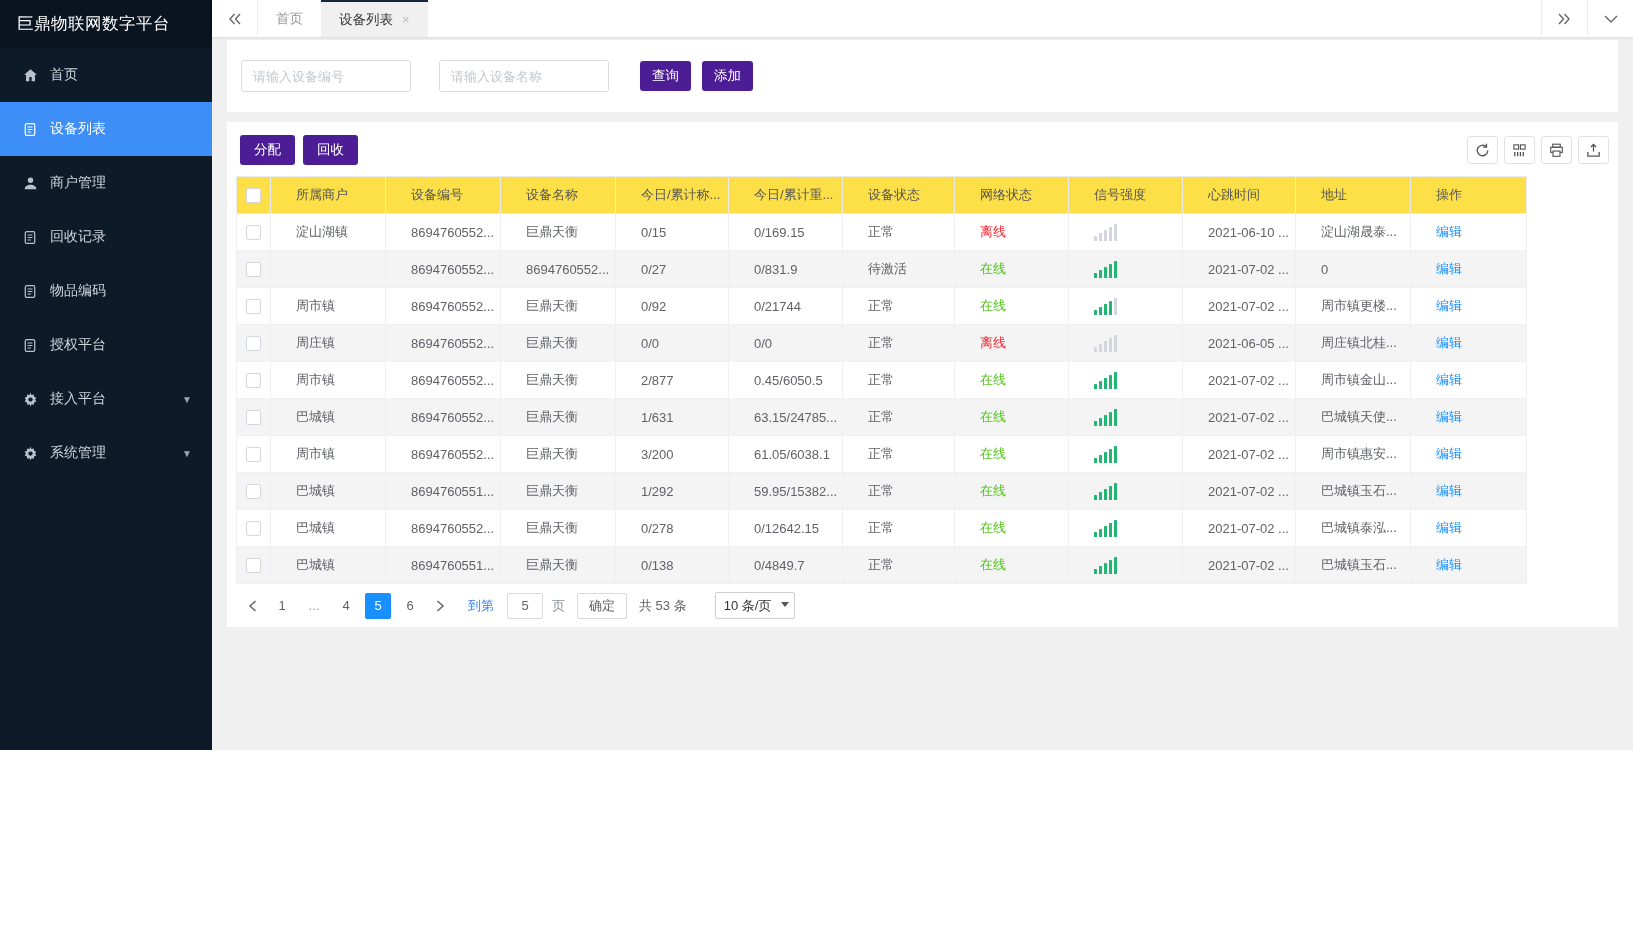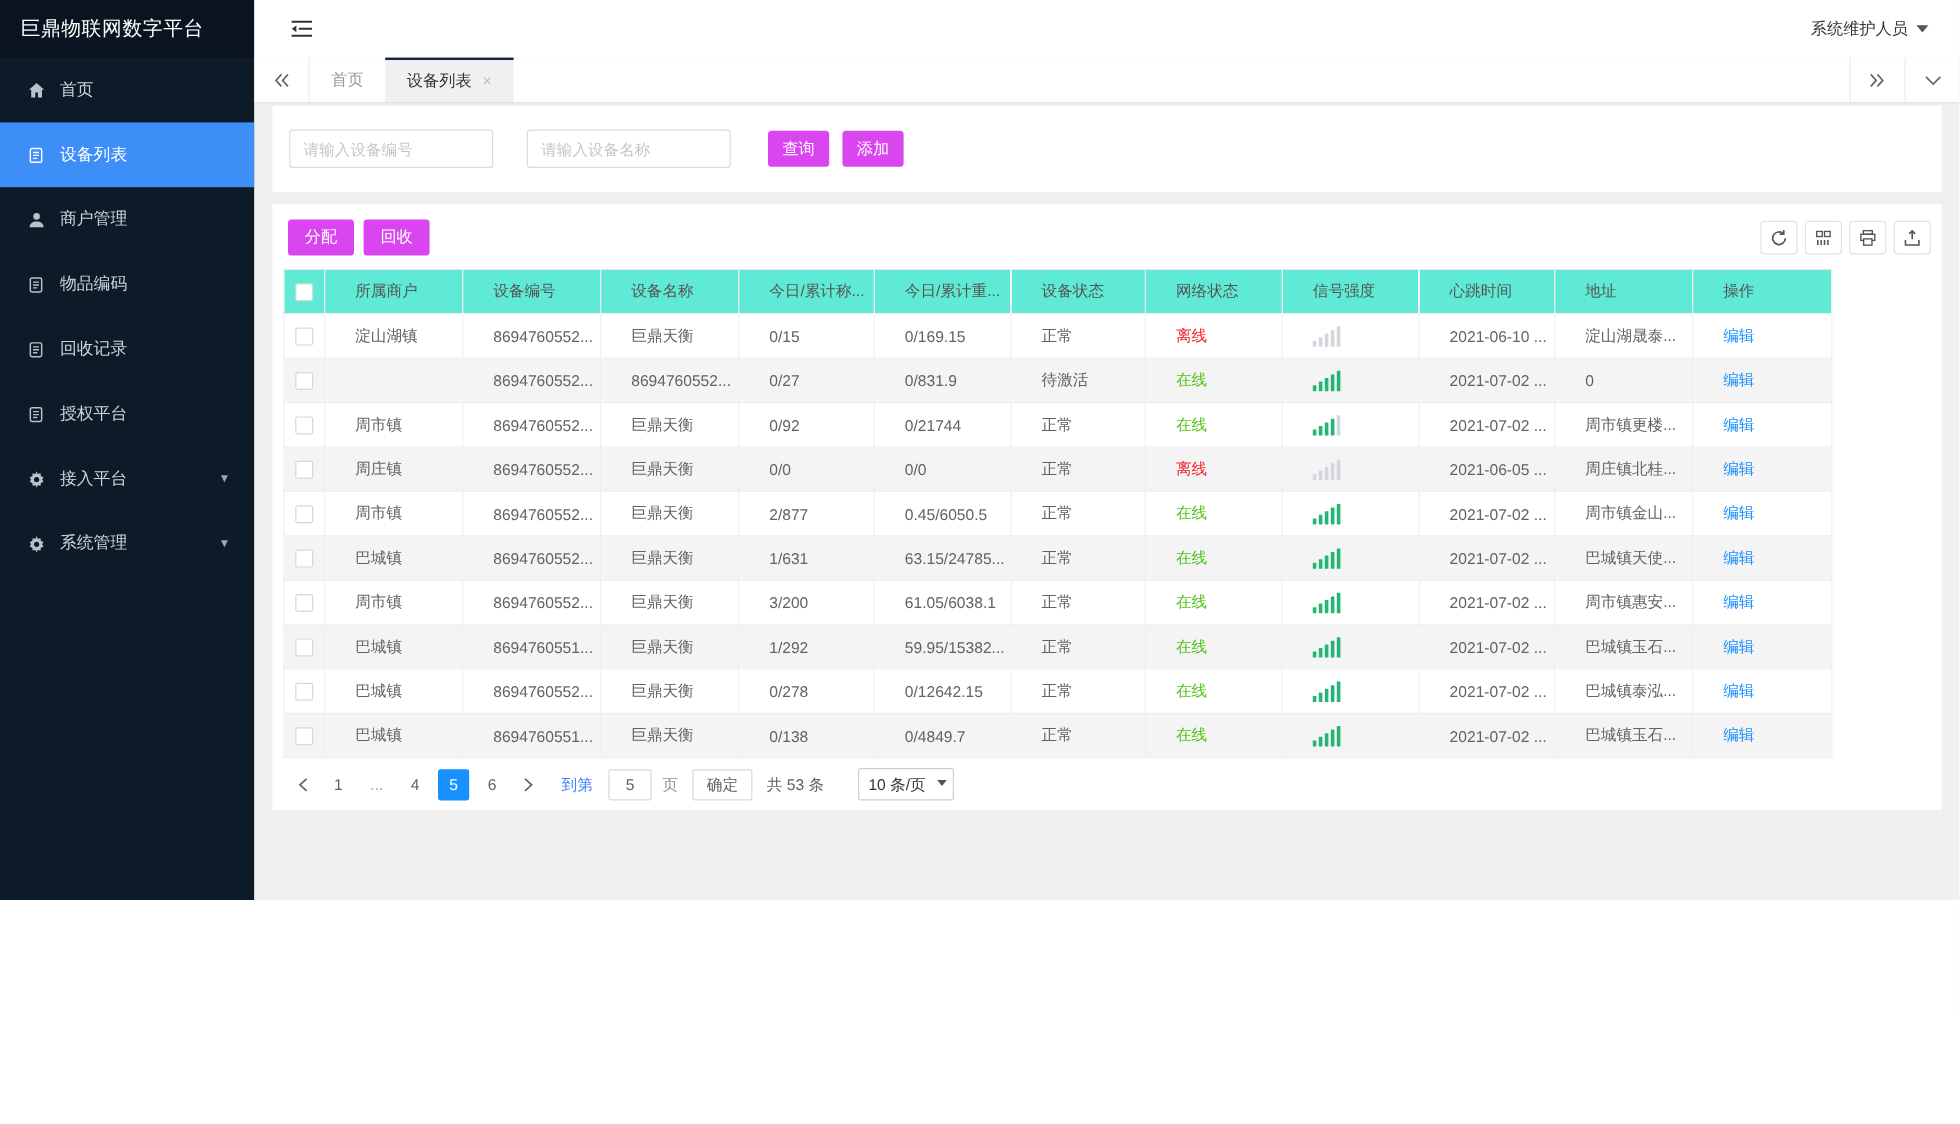--- a/index.html
+++ b/index.html
@@ -30,34 +30,34 @@
   .tab-close { color:#bbb; font-size:13px; line-height:1; }
   .tab-close::before { content:"×"; }
 
   .content { flex:1; padding:2px 15px; overflow:auto; }
 
   
   .search-panel { background:#fff; padding:20px 14px; display:flex; align-items:center; }
   .search-panel input { width:170px; height:32px; border:1px solid #dcdcdc; border-radius:3px; padding:0 11px; font-size:13px; color:#333; outline:none; }
   .search-panel input::placeholder { color:#c3c7cd; }
   .search-panel input + input { margin-left:28px; }
-  .btn-primary { background:#d946ef; color:#fff; border:none; border-radius:3px; height:30px; padding:0 12px; font-size:13.5px; cursor:pointer; }
+  .btn-primary { background:#4c1d95; color:#fff; border:none; border-radius:3px; height:30px; padding:0 12px; font-size:13.5px; cursor:pointer; }
   .search-panel .btn-primary:first-of-type { margin-left:31px; }
   .search-panel .btn-primary + .btn-primary { margin-left:11px; }
 
   
   .table-panel { background:#fff; margin-top:10px; padding:12px 9px 0 9px; }
   .table-toolbar { display:flex; align-items:center; padding:1px 0 11px 4px; }
   .table-toolbar .btn-primary { height:30px; padding:0 14px; }
   .table-toolbar .btn-primary + .btn-primary { margin-left:8px; }
   .tool-icons { margin-left:auto; display:flex; }
   .icon-btn { width:31px; height:28px; border:1px solid #e2e2e2; border-radius:3px; background:#fff; display:flex; align-items:center; justify-content:center; margin-left:6px; cursor:pointer; color:#555; }
 
   table { border-collapse:collapse; table-layout:fixed; width:1290px; font-size:13px; color:#606266; }
-  th { background:#5eead4; font-weight:normal; color:#555; text-align:left; height:37px; padding:0 6px 0 25px; border:1px solid #ebebeb; white-space:nowrap; overflow:hidden; }
+  th { background:#fde047; font-weight:normal; color:#555; text-align:left; height:37px; padding:0 6px 0 25px; border:1px solid #ebebeb; white-space:nowrap; overflow:hidden; }
   td { height:37px; padding:0 6px 0 25px; border:1px solid #efefef; white-space:nowrap; overflow:hidden; background:#fff; }
   tr.zebra td { background:#f4f4f5; }
   th.c-check, td.c-check { padding:0; text-align:center; }
   .checkbox { width:15px; height:15px; border:1px solid #d4d7dc; border-radius:2px; background:#fff; display:inline-block; vertical-align:middle; cursor:pointer; }
   .st-offline { color:#f5222d; }
   .st-online { color:#52c41a; }
   .signal { display:flex; align-items:flex-end; gap:2px; height:17px; }
   .signal i { width:3px; background:#d3d6dc; border-radius:.5px; }
   .signal i.on { background:#22b573; }
   .edit-link { color:#1890ff; text-decoration:none; cursor:pointer; }
@@ -114,30 +114,30 @@
           </span>
           <span>商户管理</span>
         </div>
         <div class="menu-item">
           <span class="mi-icon">
             <svg width="14" height="15" viewBox="0 0 16 16">
               <rect x="2.6" y="1.4" width="10.8" height="13.2" rx="1.6" fill="none" stroke="currentColor" stroke-width="1.4"></rect>
               <path d="M5.2 5.2h5.6M5.2 8h5.6M5.2 10.8h4" stroke="currentColor" stroke-width="1.3"></path>
             </svg>
           </span>
-          <span>物品编码</span>
+          <span>回收记录</span>
         </div>
         <div class="menu-item">
           <span class="mi-icon">
             <svg width="14" height="15" viewBox="0 0 16 16">
               <rect x="2.6" y="1.4" width="10.8" height="13.2" rx="1.6" fill="none" stroke="currentColor" stroke-width="1.4"></rect>
               <path d="M5.2 5.2h5.6M5.2 8h5.6M5.2 10.8h4" stroke="currentColor" stroke-width="1.3"></path>
             </svg>
           </span>
-          <span>回收记录</span>
+          <span>物品编码</span>
         </div>
         <div class="menu-item">
           <span class="mi-icon">
             <svg width="14" height="15" viewBox="0 0 16 16">
               <rect x="2.6" y="1.4" width="10.8" height="13.2" rx="1.6" fill="none" stroke="currentColor" stroke-width="1.4"></rect>
               <path d="M5.2 5.2h5.6M5.2 8h5.6M5.2 10.8h4" stroke="currentColor" stroke-width="1.3"></path>
             </svg>
           </span>
           <span>授权平台</span>
         </div>
@@ -159,32 +159,20 @@
             </svg>
           </span>
           <span>系统管理</span>
           <span class="mi-arrow">▼</span>
         </div>
       </nav>
   </aside>
 
   <div class="main">
 
-    <header class="topbar">
-      <span style="cursor:pointer">
-        <svg width="19" height="16" viewBox="0 0 19 16">
-            <path d="M1 2.2h17M7 8h11M1 13.8h17" stroke="#333" stroke-width="1.7"></path>
-            <path d="M5 5.2L1.2 8 5 10.8z" fill="#333"></path>
-          </svg>
-      </span>
-      <div class="user-box">
-        <span>系统维护人员</span>
-        <span class="caret-down"></span>
-      </div>
-    </header>
 
     <div class="tabbar">
       <div class="tab-nav left">
         <svg width="15" height="14" viewBox="0 0 15 14">
             <path d="M7.5 2L3 7l4.5 5M13 2L8.5 7l4.5 5" stroke="#666" stroke-width="1.4" fill="none"></path>
           </svg>
       </div>
       <div class="tab">
         <span>首页</span>
       </div>

